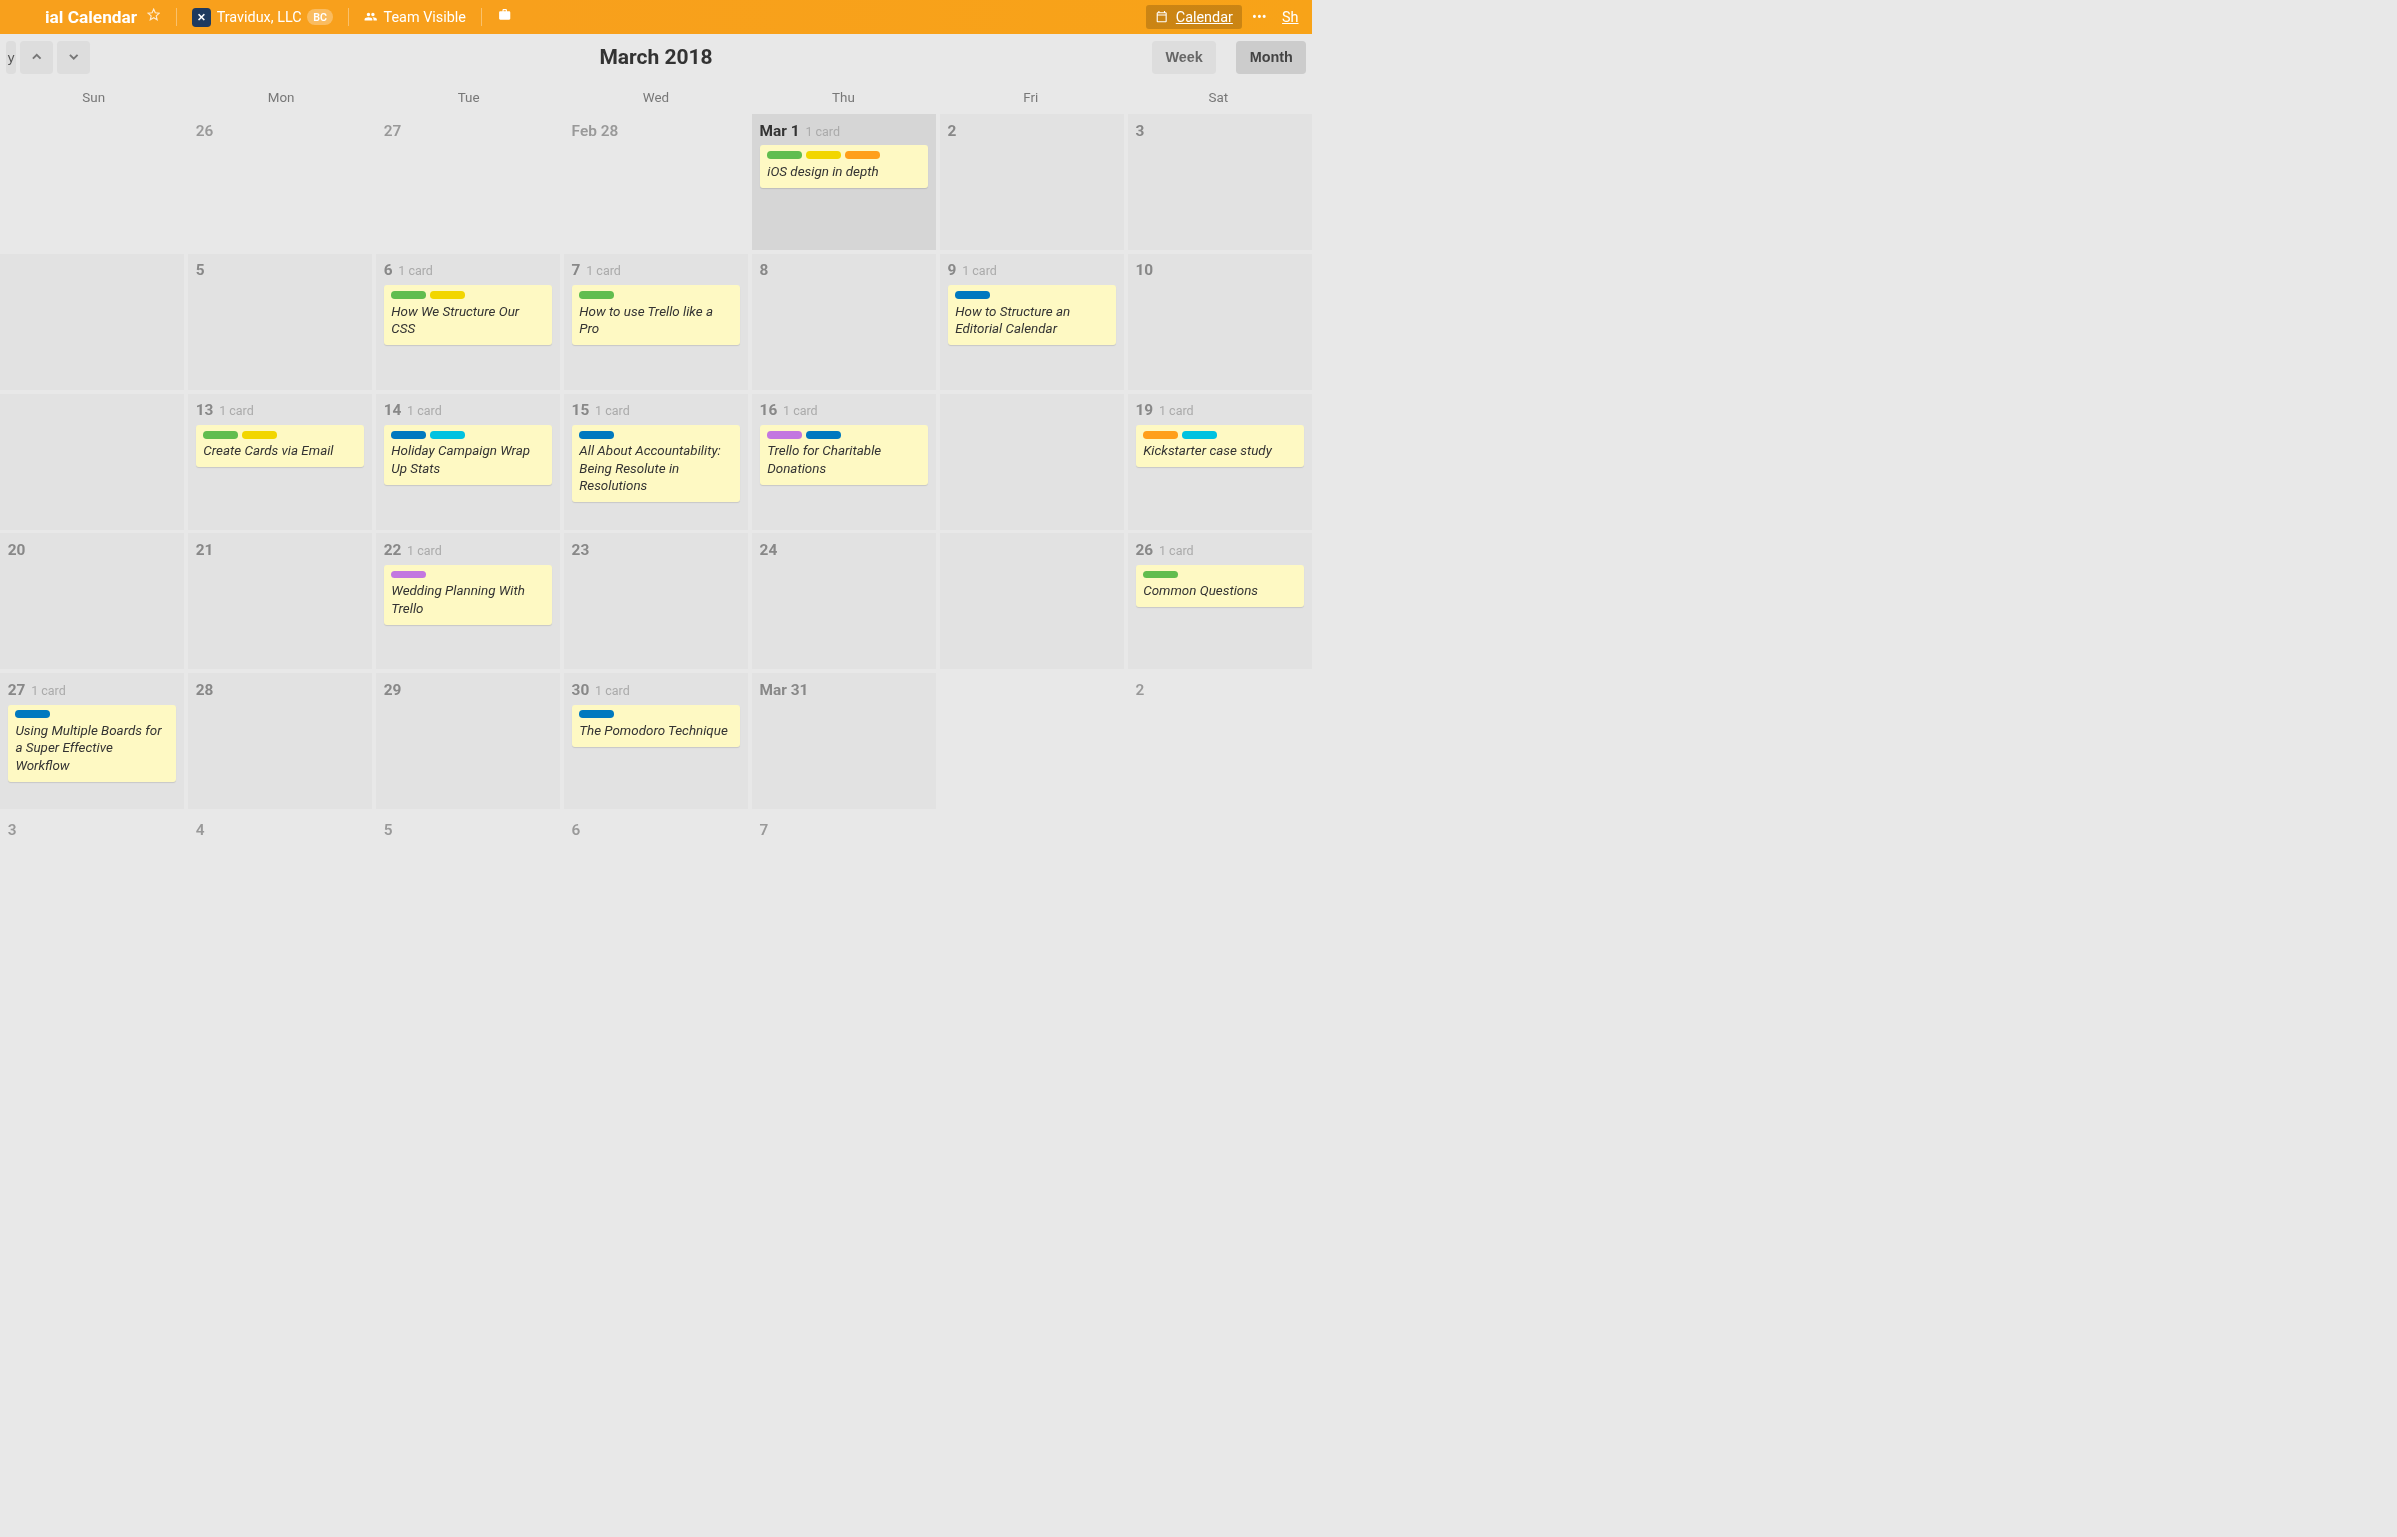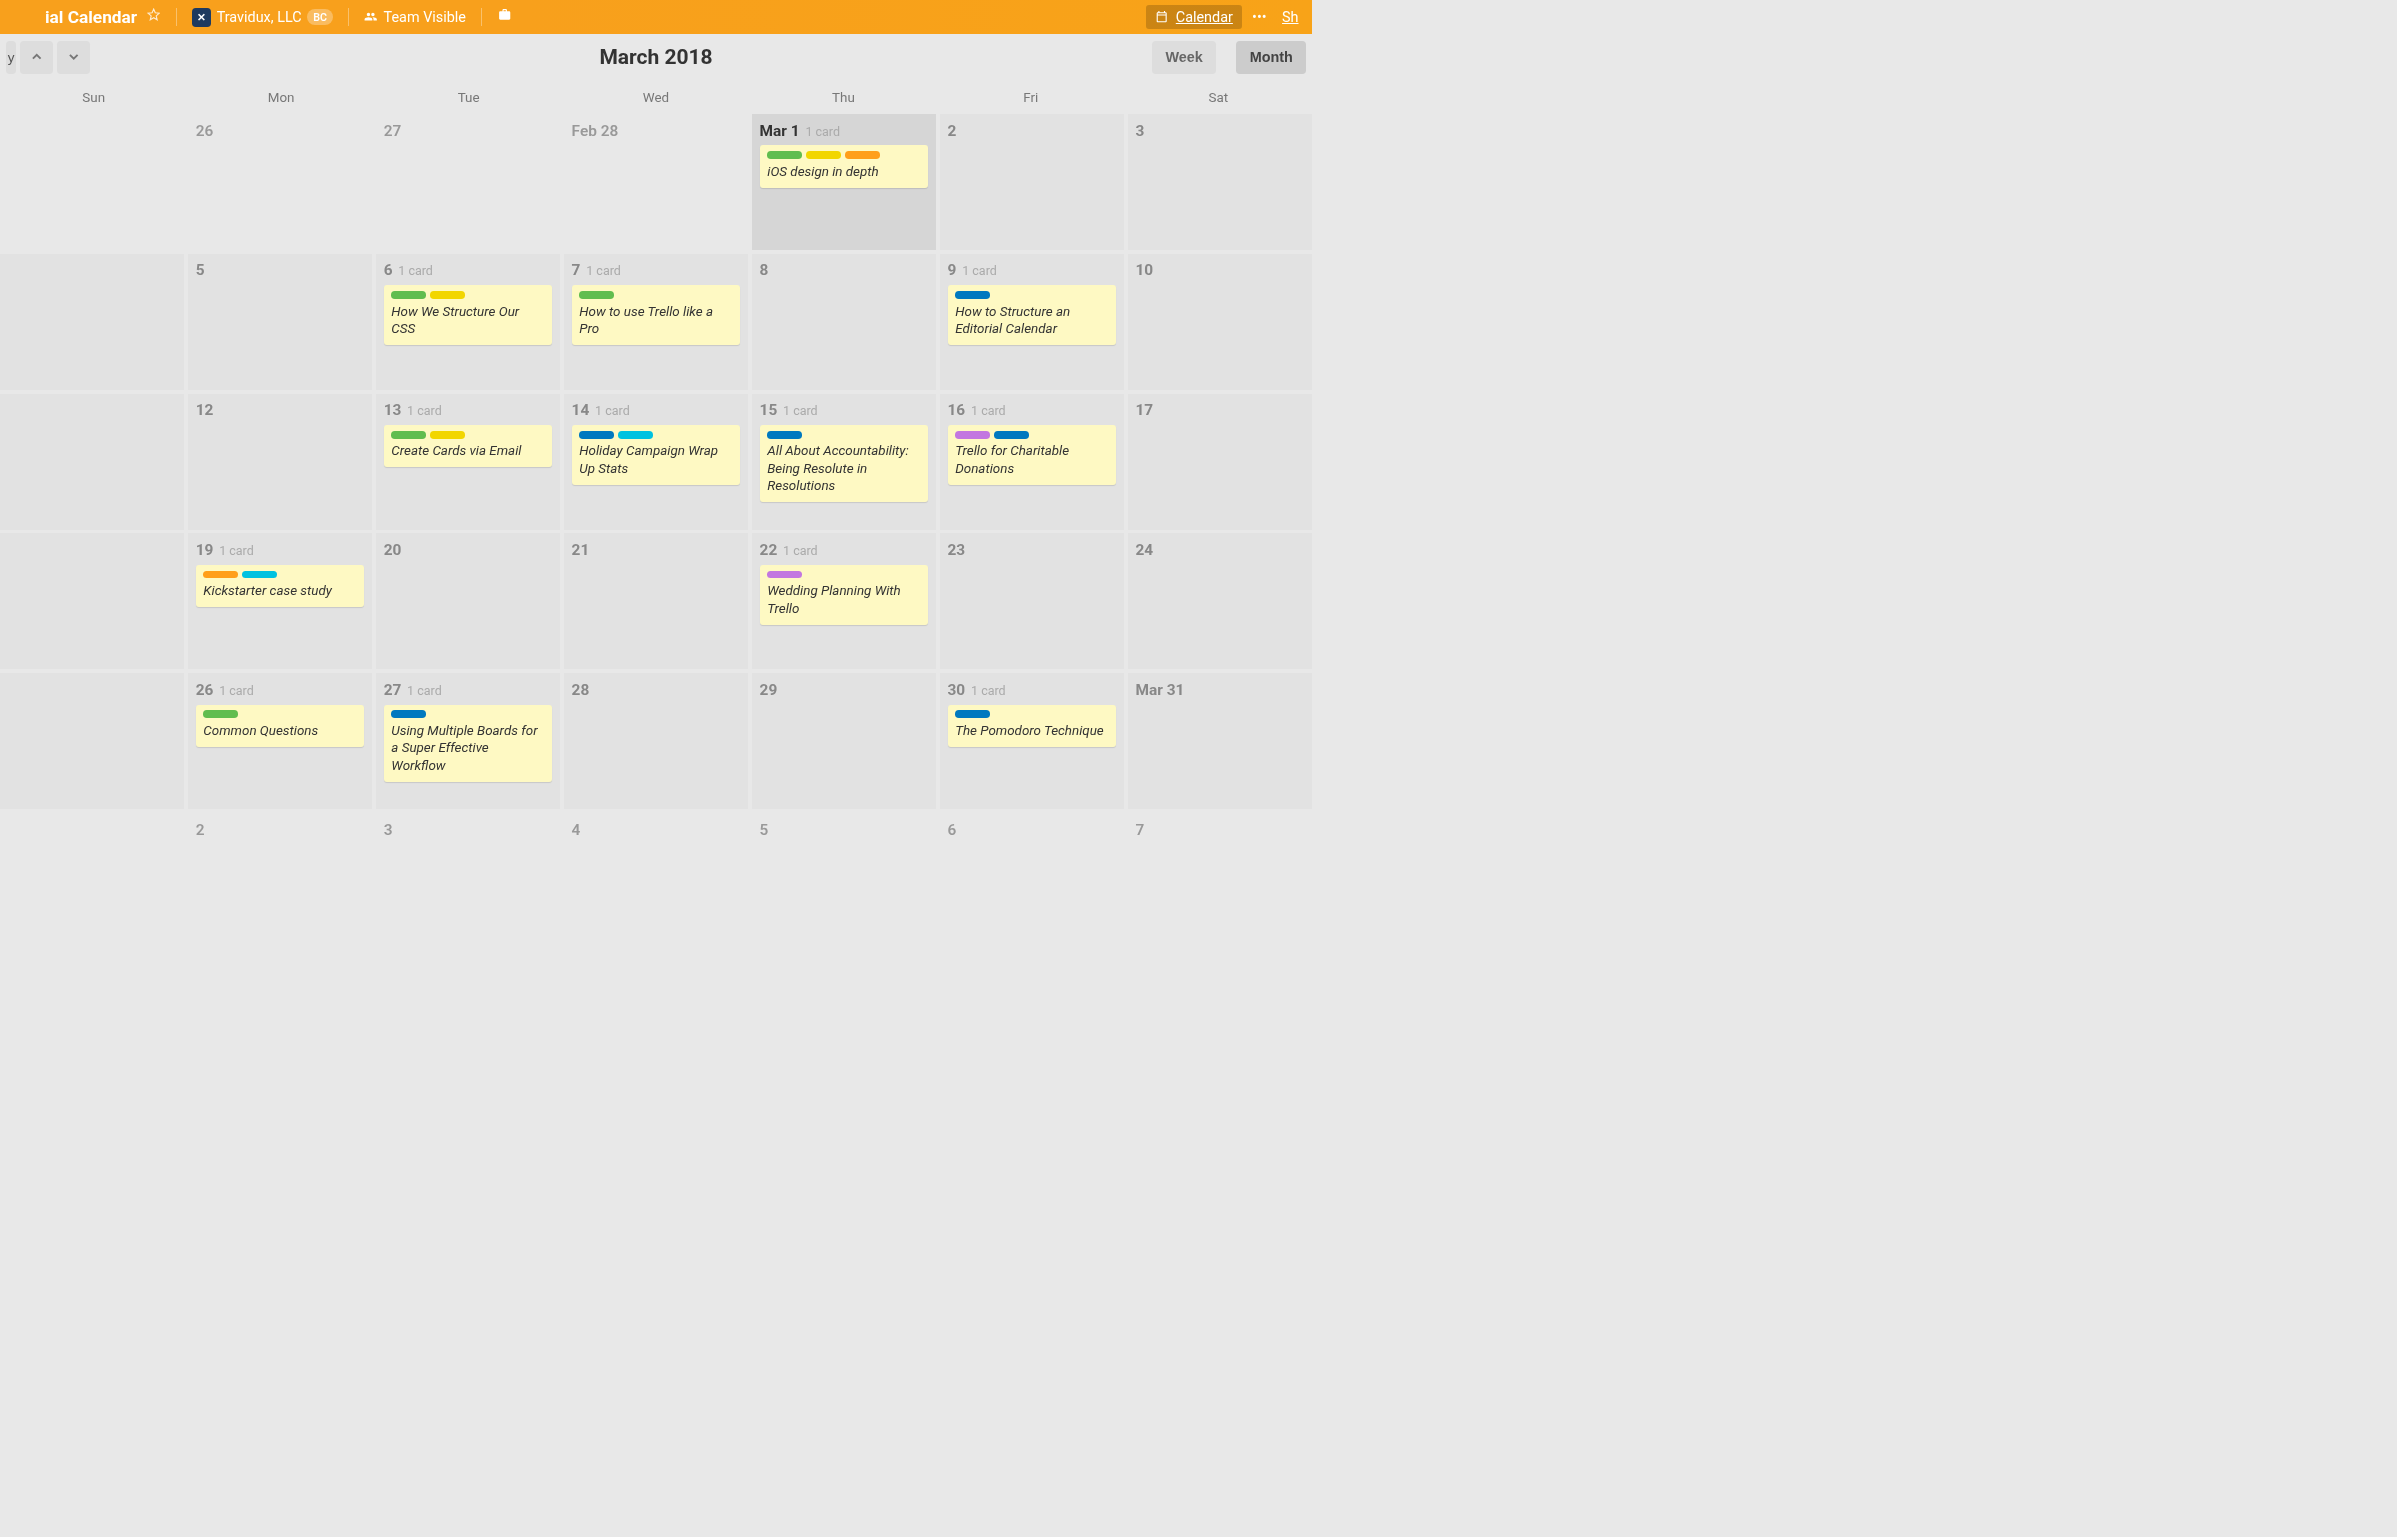--- a/index.html
+++ b/index.html
@@ -283,25 +283,20 @@
         <span class="date-num">10</span>
       </div>
     </div>
     <div class="cell">
       <div class="date-line">
         <span class="date-num"></span>
       </div>
     </div>
     <div class="cell">
       <div class="date-line">
-        <span class="date-num">12</span>
-      </div>
-    </div>
-    <div class="cell">
-      <div class="date-line">
         <span class="date-num">13</span>
         <span class="card-count">1 card</span>
       </div>
       <div class="card">
         <div class="labels">
           <span class="label g"></span>
           <span class="label y"></span>
         </div>
         <div class="card-title">Create Cards via Email</div>
       </div>
@@ -339,25 +334,20 @@
       <div class="card">
         <div class="labels">
           <span class="label p"></span>
           <span class="label b"></span>
         </div>
         <div class="card-title">Trello for Charitable Donations</div>
       </div>
     </div>
     <div class="cell">
       <div class="date-line">
-        <span class="date-num">17</span>
-      </div>
-    </div>
-    <div class="cell">
-      <div class="date-line">
         <span class="date-num"></span>
       </div>
     </div>
     <div class="cell">
       <div class="date-line">
         <span class="date-num">19</span>
         <span class="card-count">1 card</span>
       </div>
       <div class="card">
         <div class="labels">

